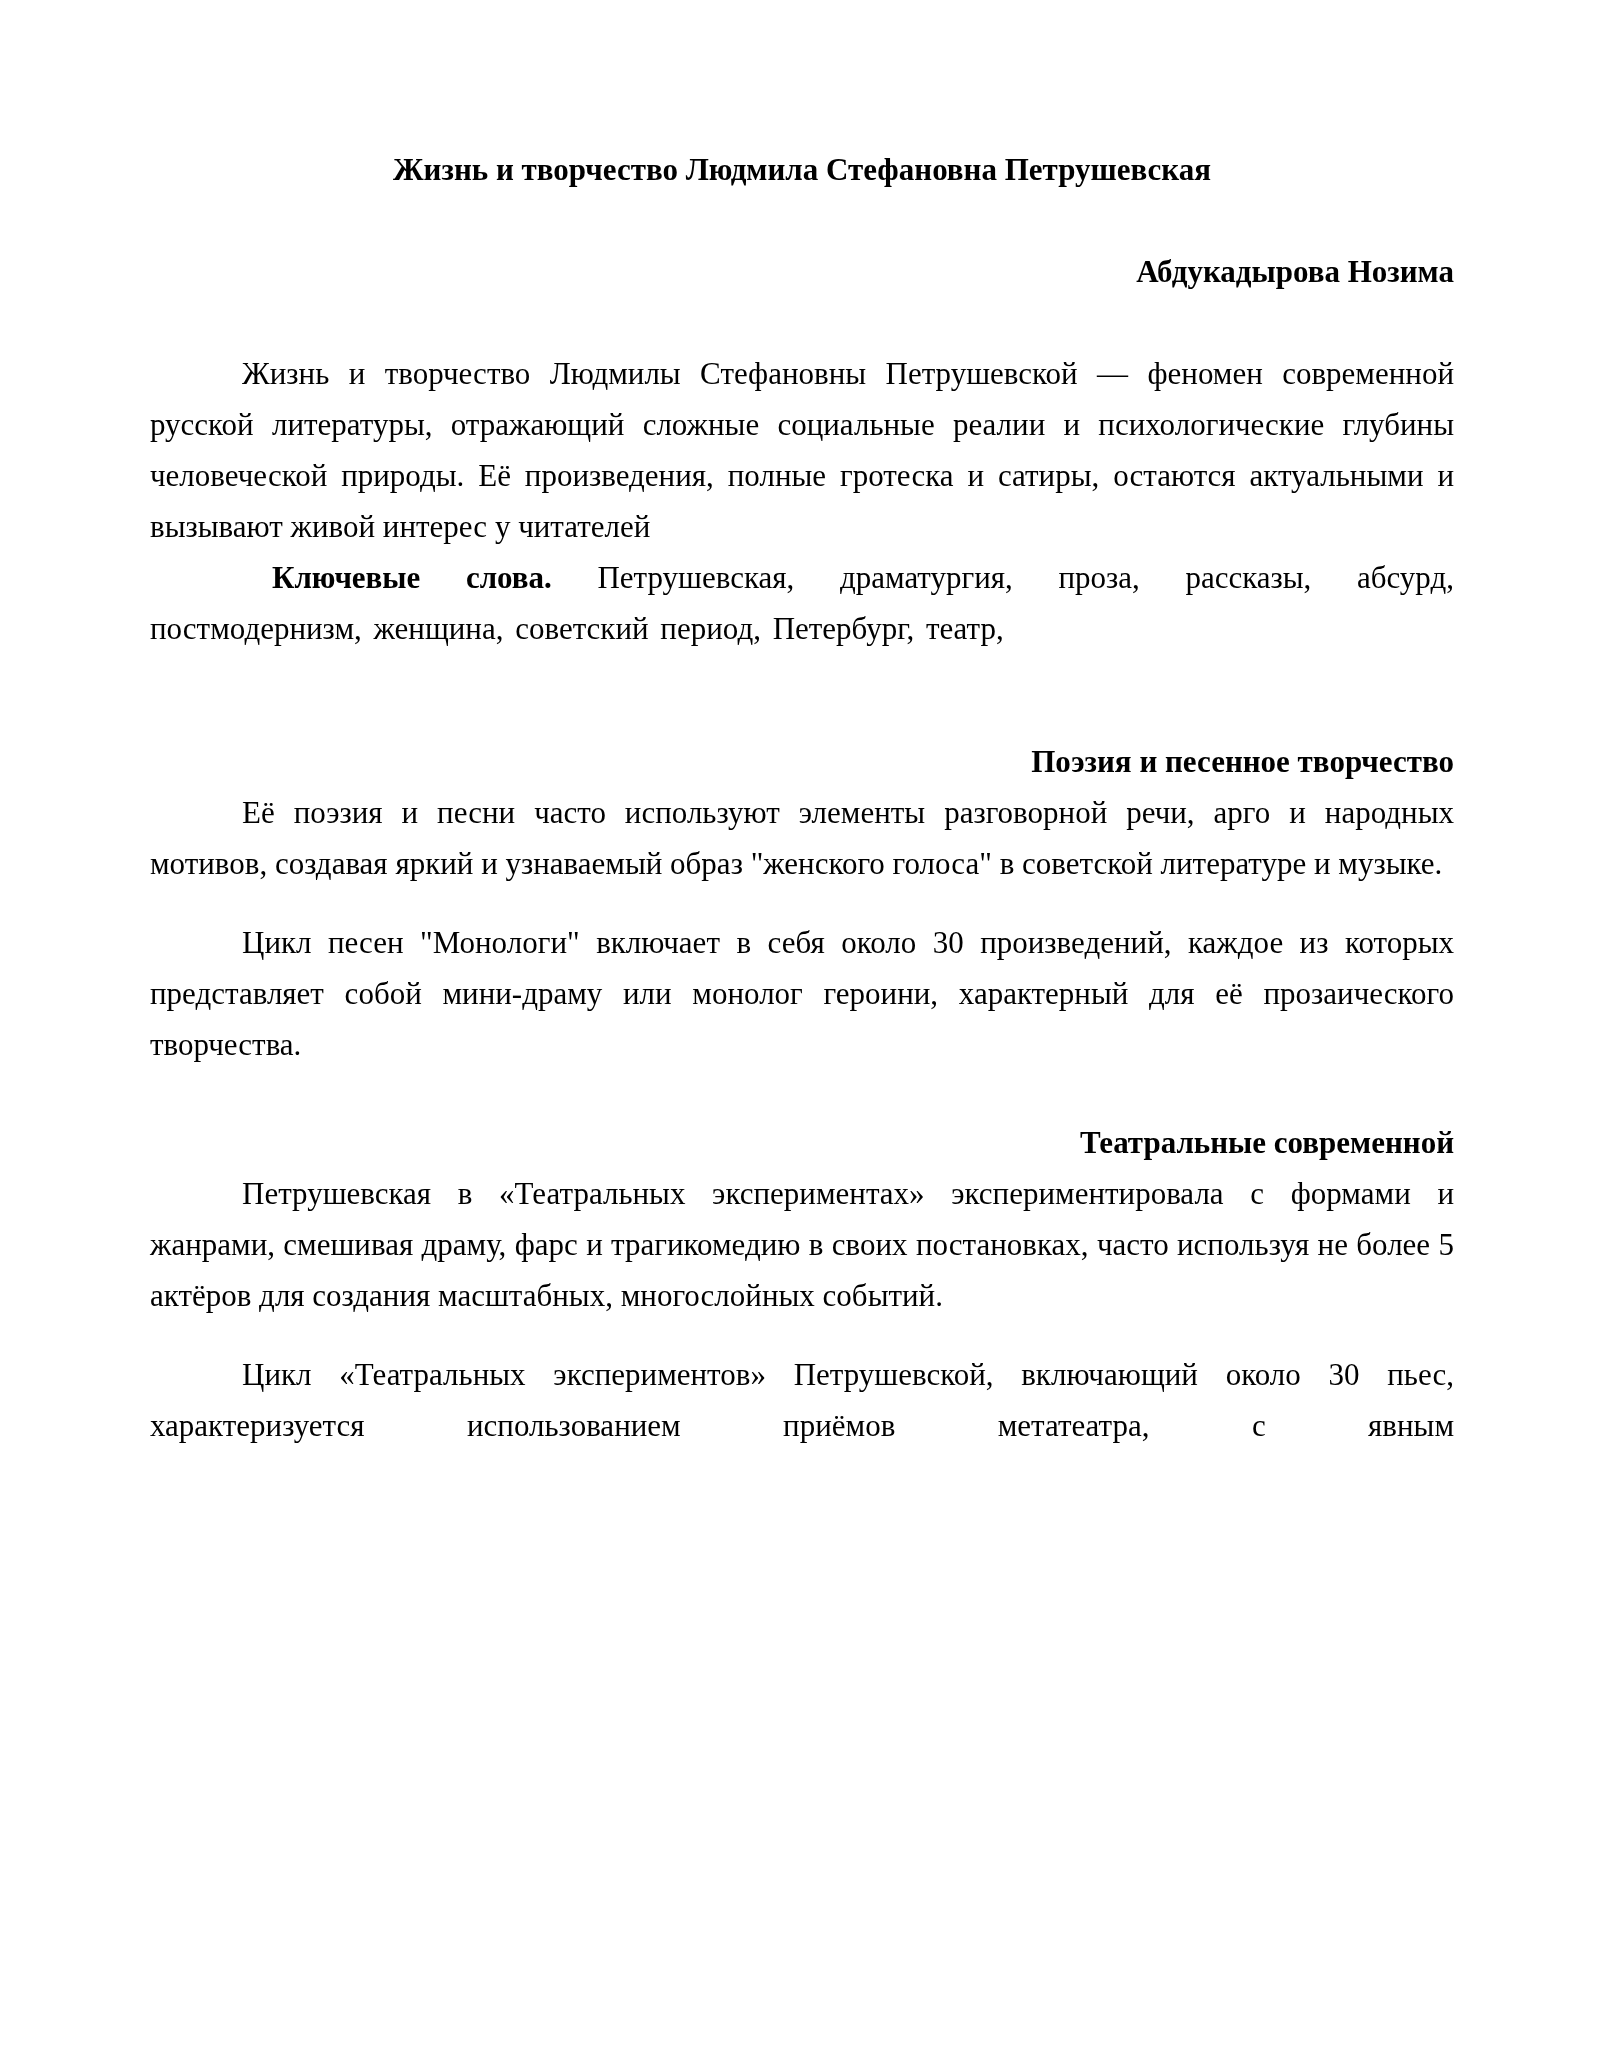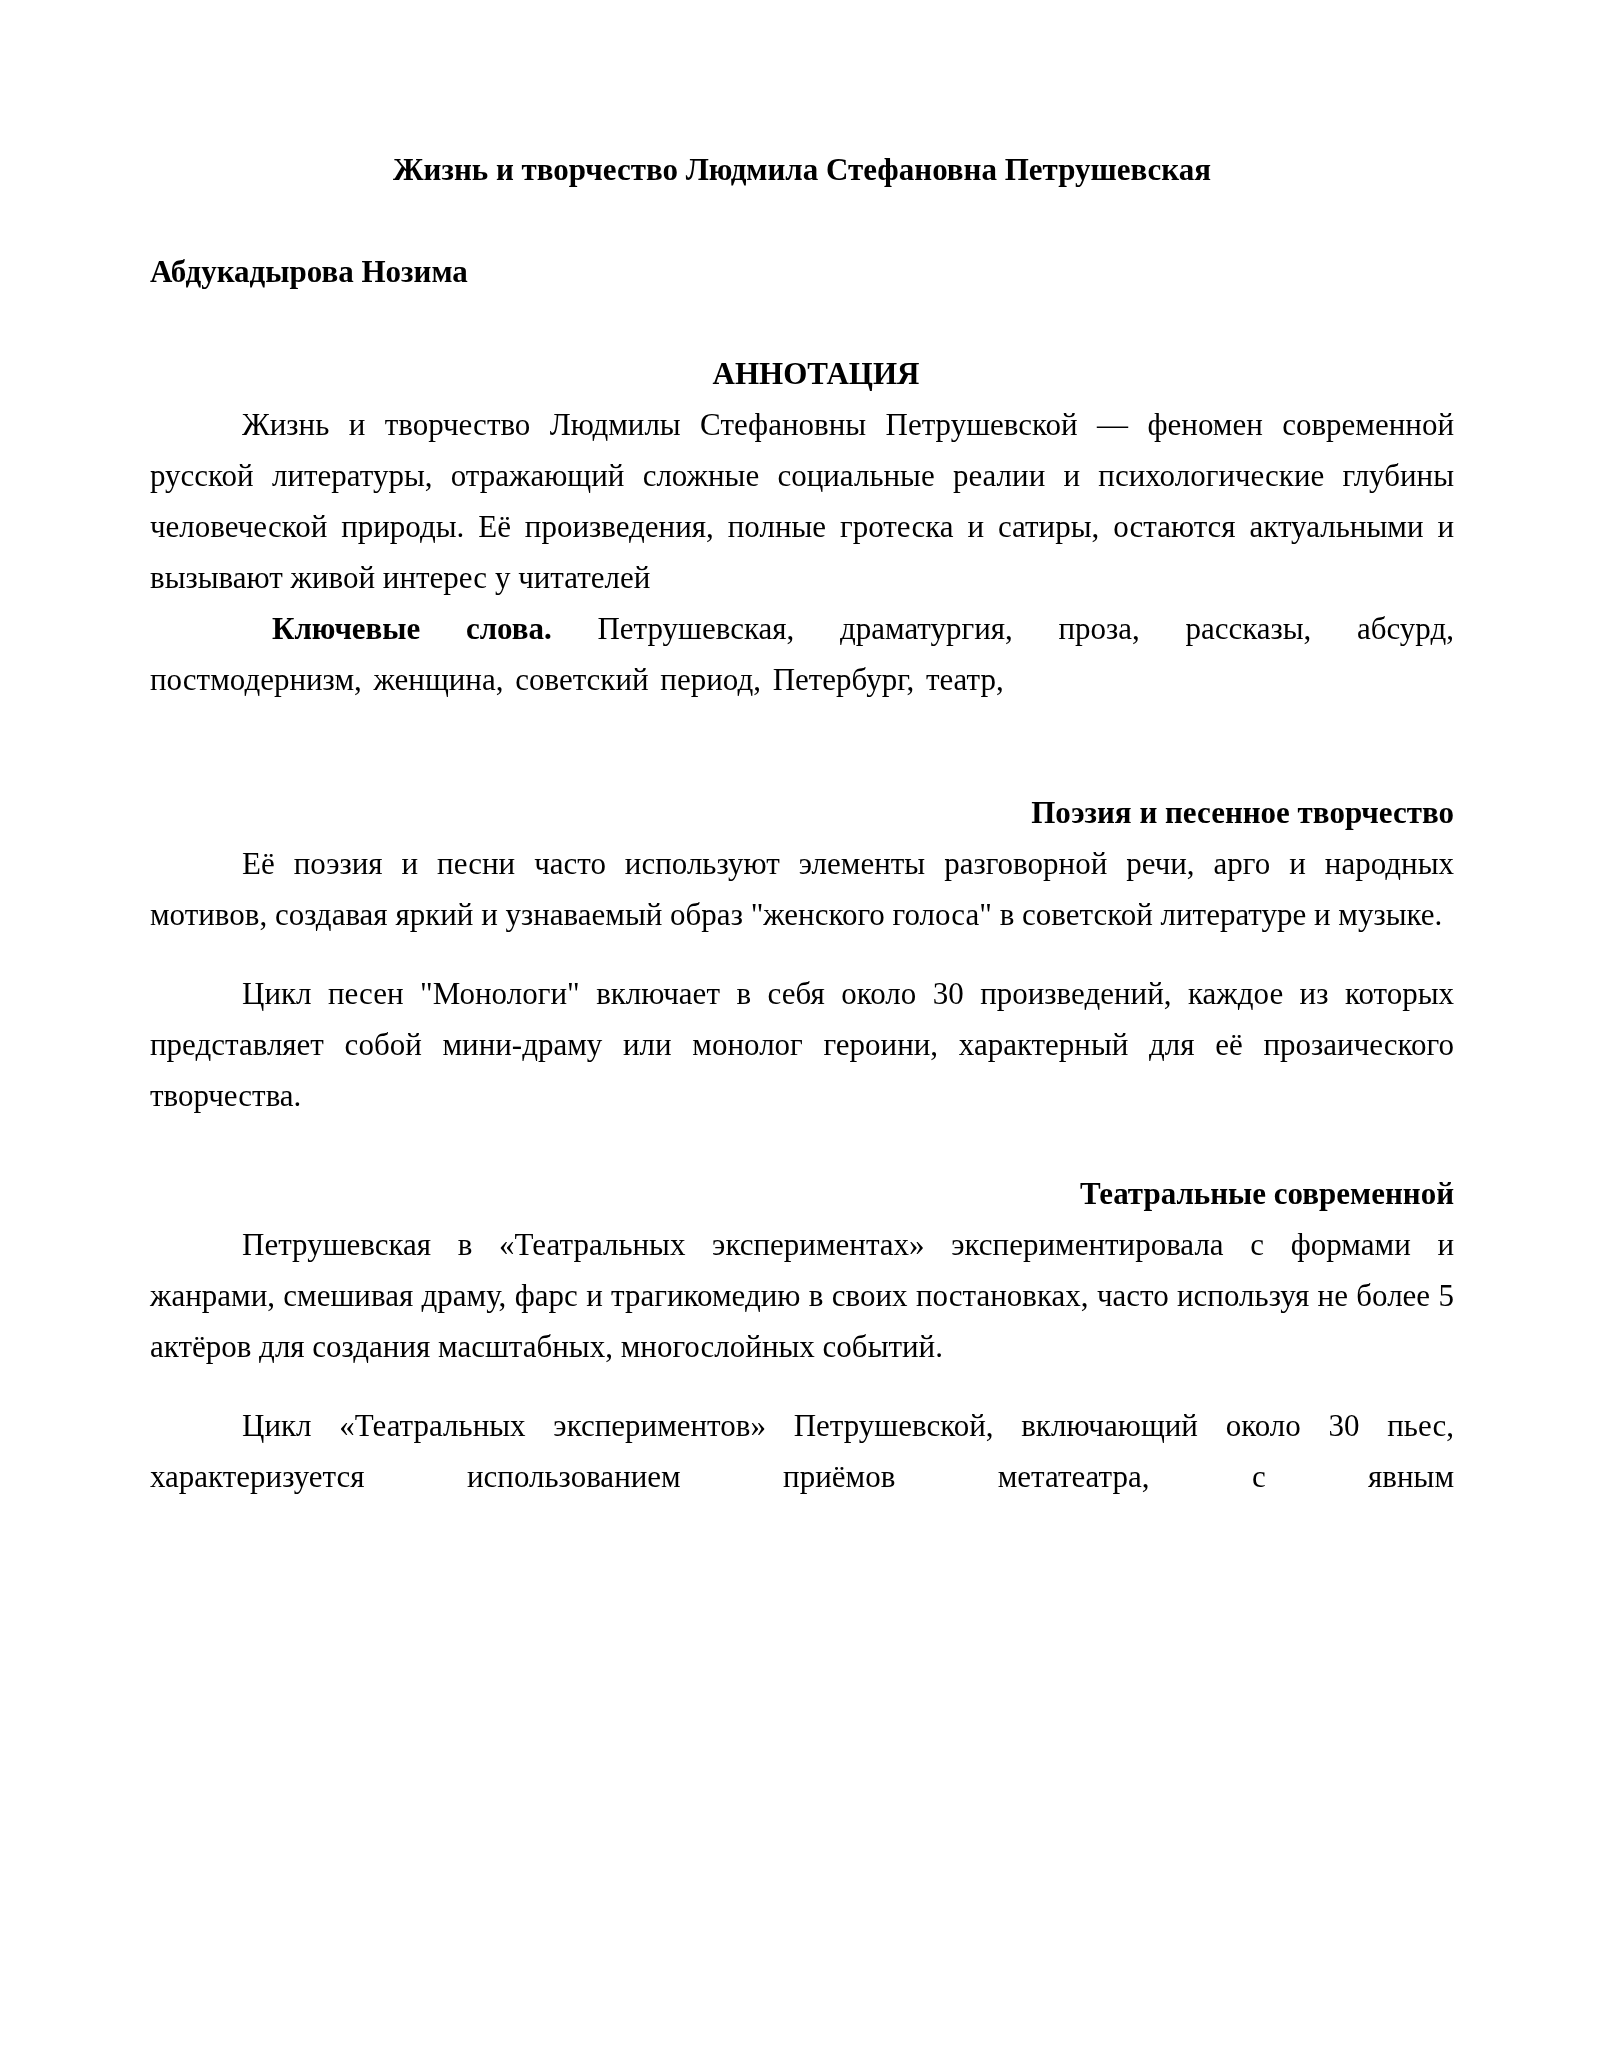--- a/index.html
+++ b/index.html
@@ -30,21 +30,21 @@
     line-height: 51px;
   }
   .bold { font-weight: bold; }
   .doc-title {
     font-weight: bold;
     text-align: center;
     margin-bottom: 51px;
   }
   .doc-author {
     font-weight: bold;
-    text-align: left;
+    text-align: right;
     margin-bottom: 51px;
   }
   .abstract-heading {
     font-weight: bold;
     text-align: center;
     text-indent: 28px;
   }
   .para {
     text-align: justify;
     text-indent: 92px;
@@ -66,21 +66,20 @@
 </style>
 </head>
 <body>
 
 <div class="page">
 
   <h1 class="doc-title">Жизнь и творчество Людмила Стефановна Петрушевская</h1>
 
   <p class="doc-author">Абдукадырова Нозима</p>
 
-  <h2 class="abstract-heading">АННОТАЦИЯ</h2>
 
   <p class="para">Жизнь и творчество Людмилы Стефановны Петрушевской — феномен современной русской литературы, отражающий сложные социальные реалии и психологические глубины человеческой природы. Её произведения, полные гротеска и сатиры, остаются актуальными и вызывают живой интерес у читателей</p>
 
   <p class="keywords-para"><span class="bold">Ключевые слова.</span><span> Петрушевская, драматургия, проза, рассказы, абсурд, постмодернизм, женщина, советский период, Петербург, театр,</span></p>
 
   <h3 class="section-heading gap-lg">Поэзия и песенное творчество</h3>
 
   <p class="para">Её поэзия и песни часто используют элементы разговорной речи, арго и народных мотивов, создавая яркий и узнаваемый образ "женского голоса" в советской литературе и музыке.</p>
 
   <p class="para gap">Цикл песен "Монологи" включает в себя около 30 произведений, каждое из которых представляет собой мини-драму или монолог героини, характерный для её прозаического творчества.</p>

